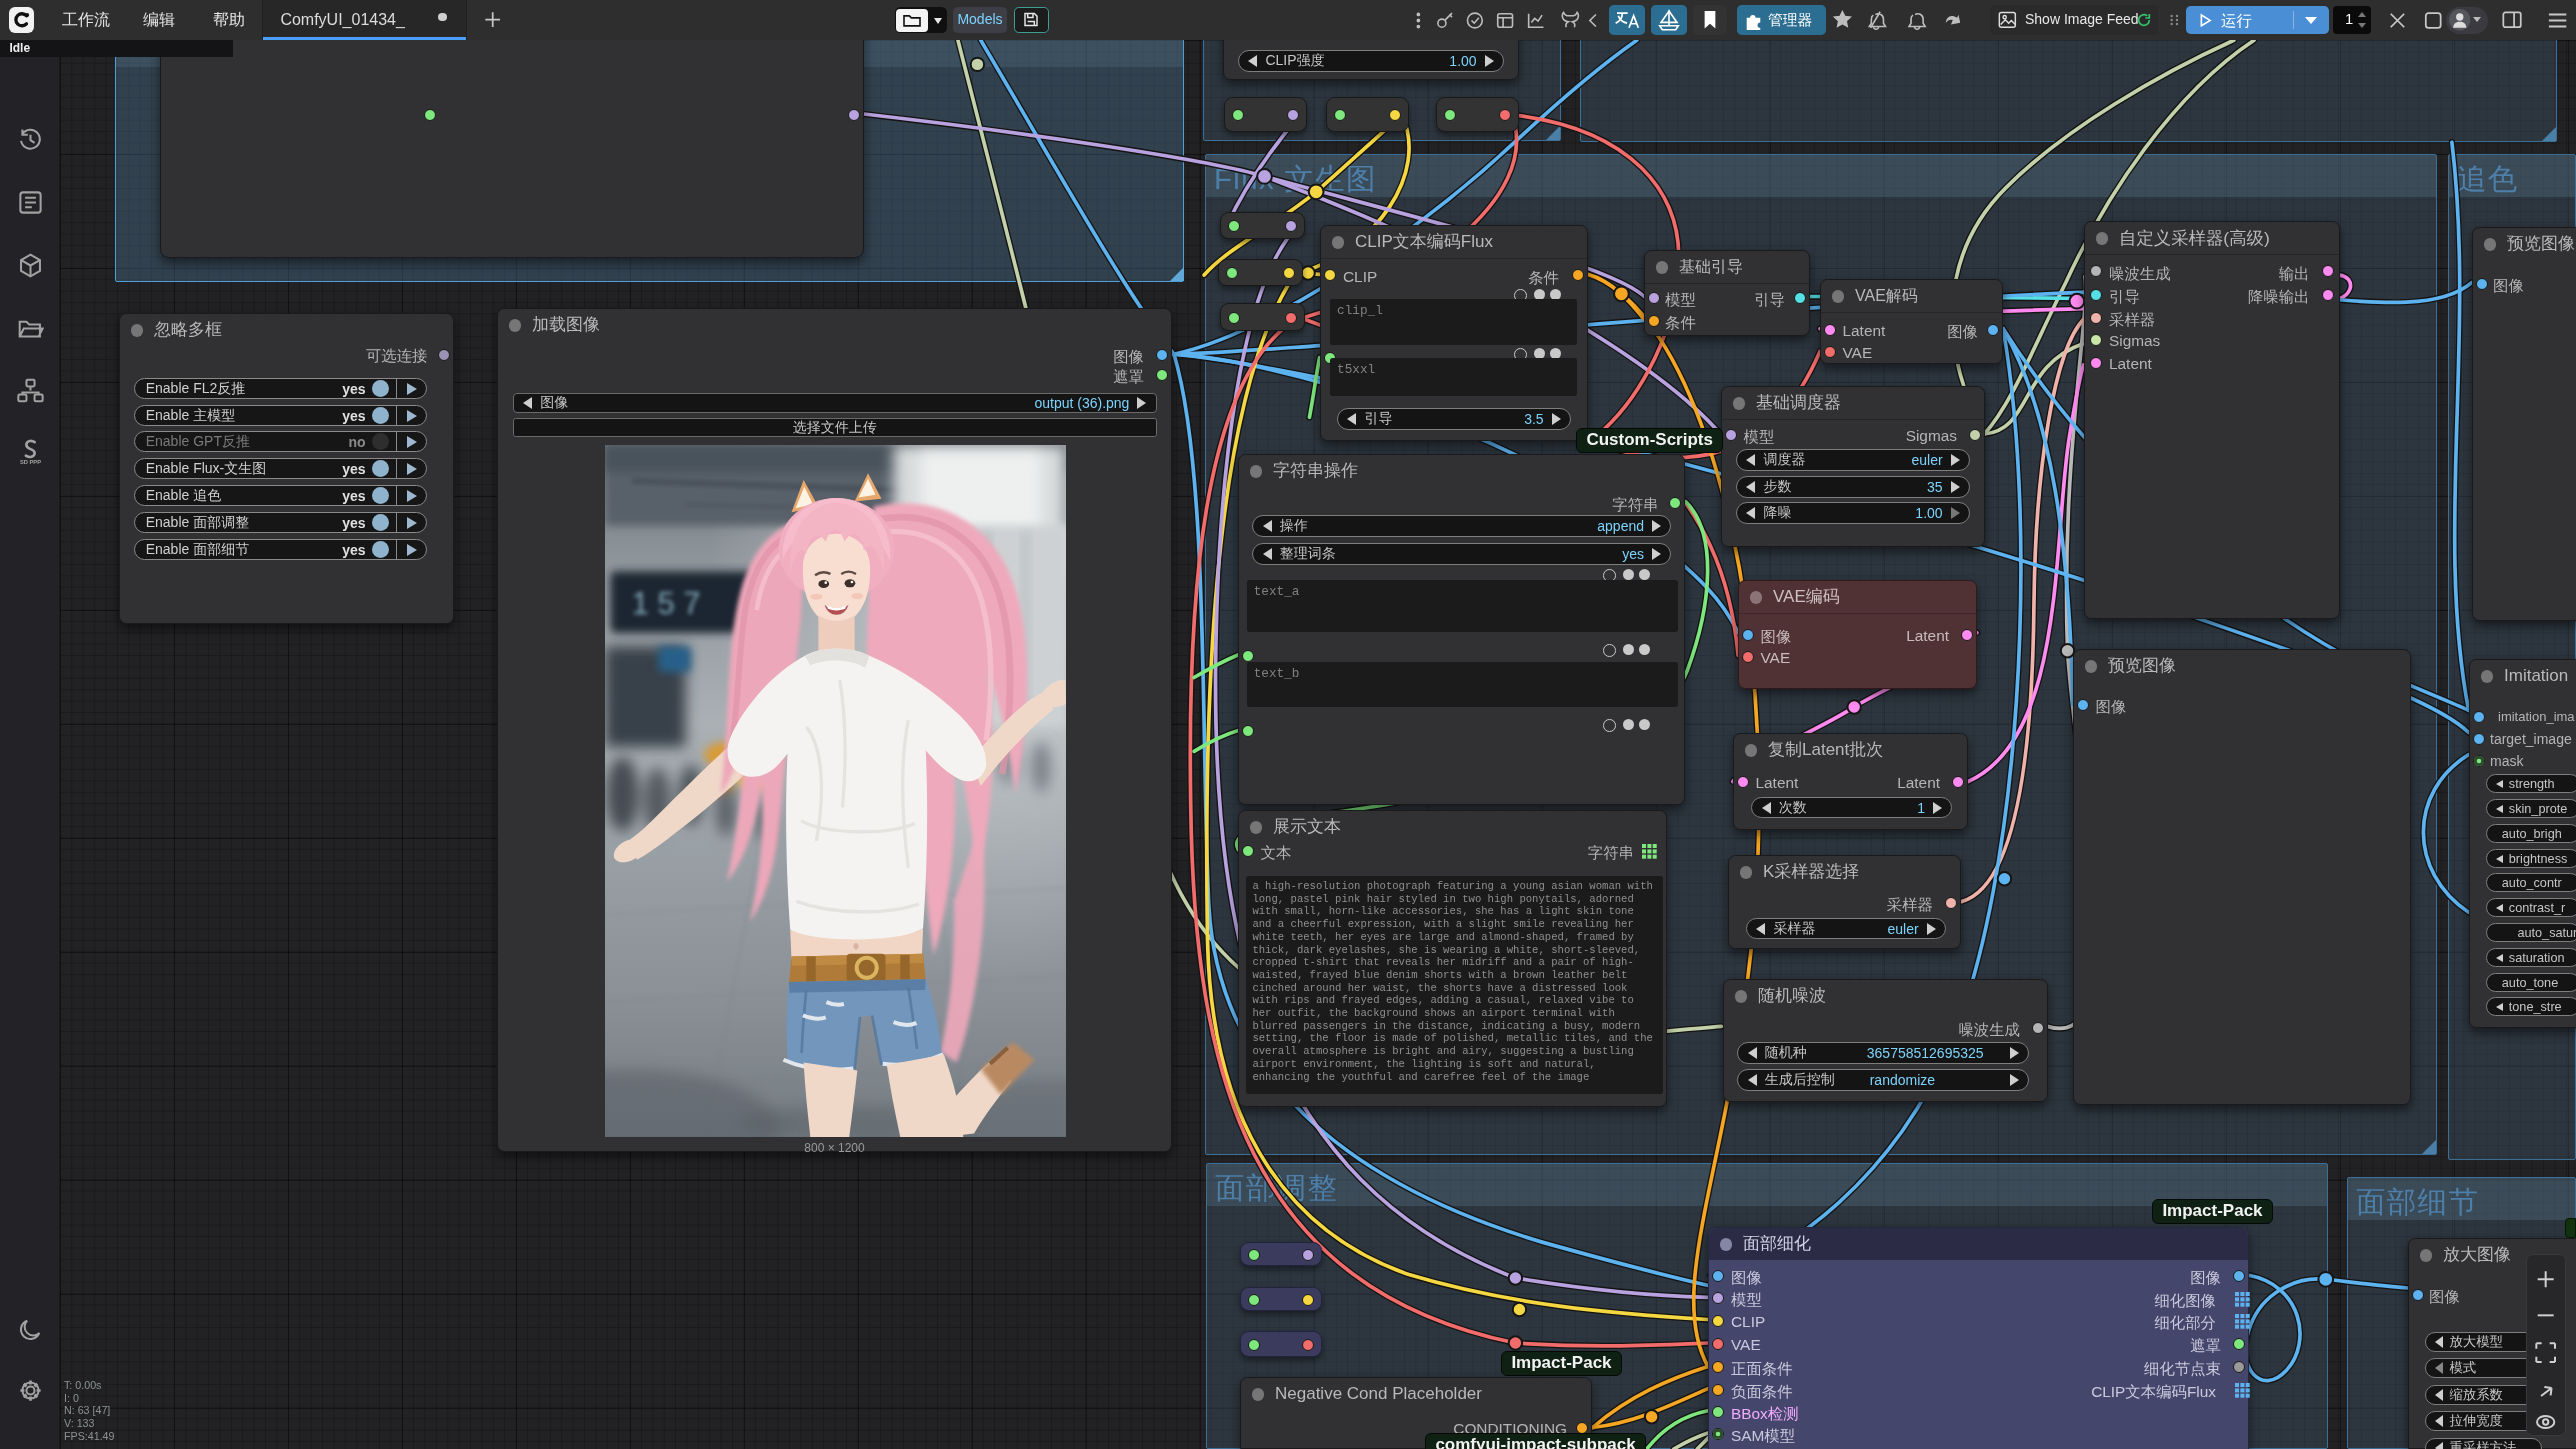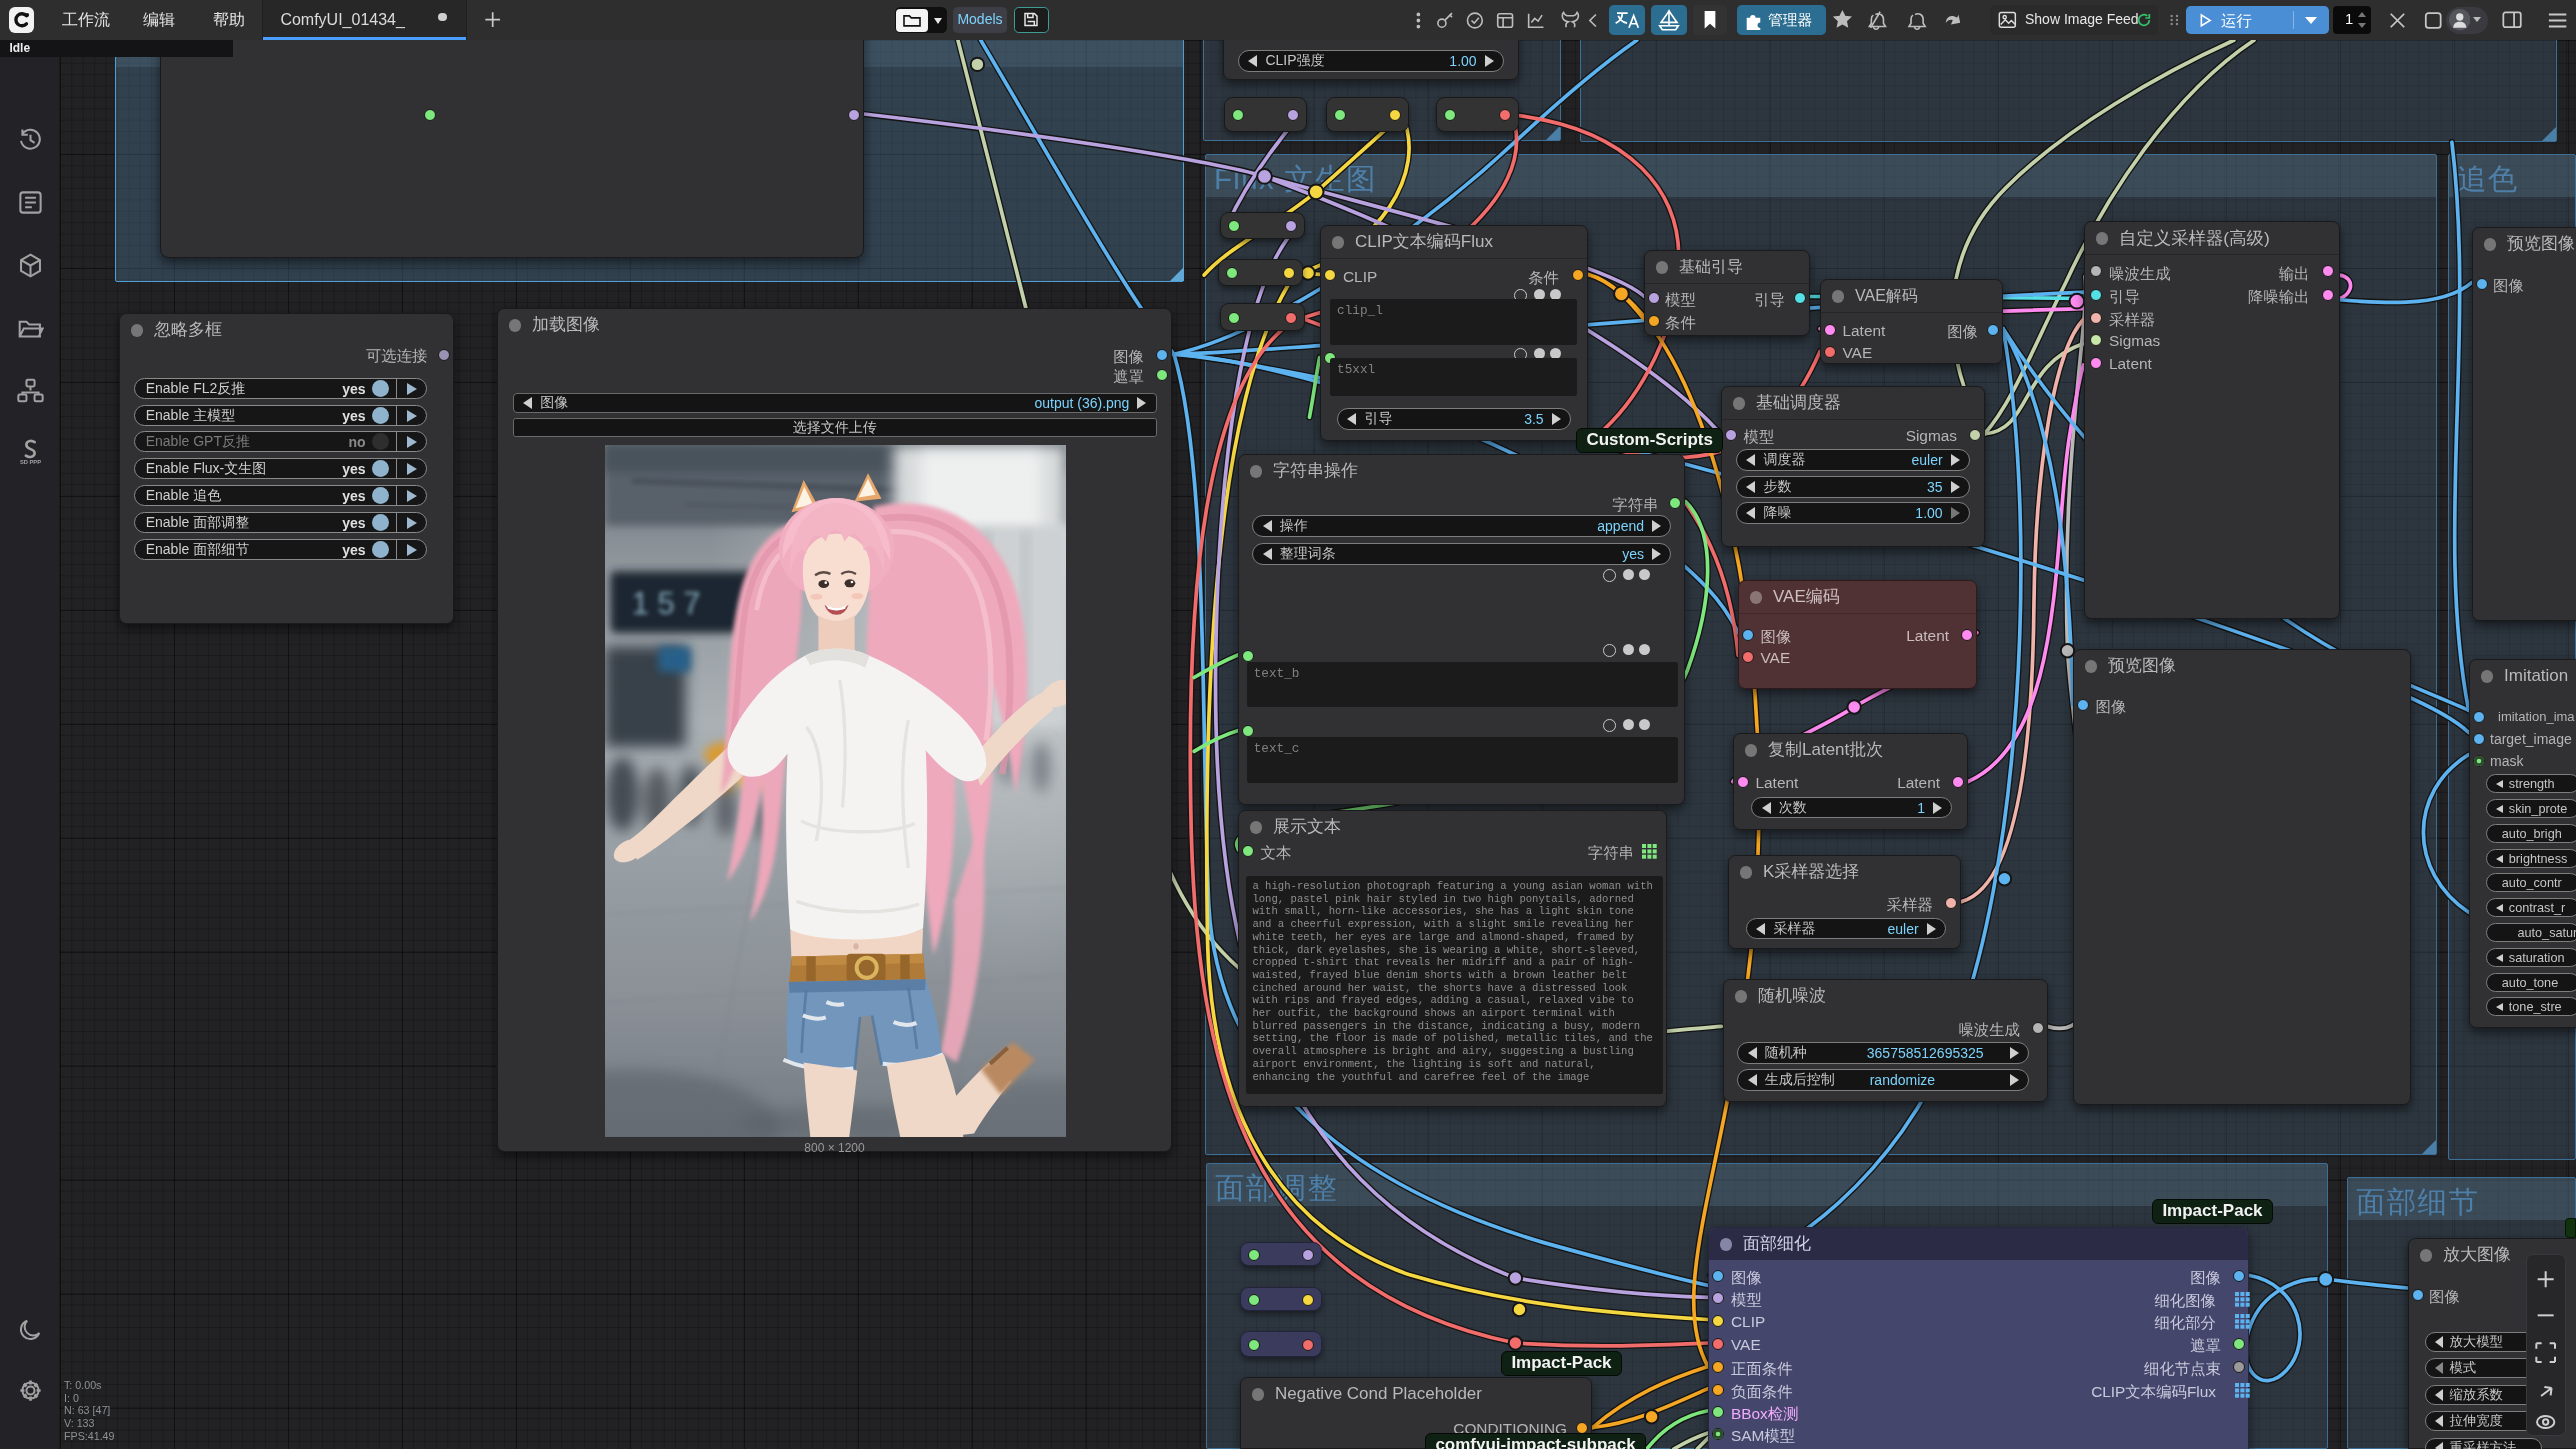--- a/index.html
+++ b/index.html
@@ -527,26 +527,26 @@
   </div>
 
   <div class="node" style="left:1238px;top:454px;width:447px;height:351px">
     <div class="title">字符串操作</div>
         <div class="tdot"></div>
     <div class="slot" style="right:25.5px;top:40px">字符串</div>
         <div class="dot" style="right:2.7px;top:42px;background:#7ee87e"></div>
     <div class="widget" style="left:13.4px;top:60px;width:419px;height:22px"><span class="la"></span>操作<span class="wv">append</span><span class="ra"></span></div>
     <div class="widget" style="left:13.4px;top:88px;width:419px;height:22px"><span class="la"></span>整理词条<span class="wv">yes</span><span class="ra"></span></div>
     <div class="icr" style="position:absolute;right:27px;top:114px"></div>
+    <div class="tarea" style="left:8px;top:125px;width:431px;height:52px">text_a</div>
     <div class="icr" style="position:absolute;right:27px;top:189px"></div>
     <div class="dot" style="left:2.7px;top:195px;background:#7ee87e"></div>
     <div class="tarea" style="left:8px;top:207px;width:431px;height:45px">text_b</div>
     <div class="icr" style="position:absolute;right:27px;top:264px"></div>
     <div class="dot" style="left:2.7px;top:270px;background:#7ee87e"></div>
-    <div class="tarea" style="left:8px;top:282px;width:431px;height:46px">text_c</div>
   </div>
 
   <div class="node" style="left:1238px;top:810px;width:429px;height:297px">
     <div class="title">展示文本</div>
         <div class="tdot"></div>
     <div class="slot" style="left:21.5px;top:32px">文本</div>
         <div class="dot" style="left:2.7px;top:34px;background:#7ee87e"></div>
     <div class="slot" style="right:32px;top:32px">字符串</div>
     <div class="gicon grn" style="right:20px;top:33px"></div>
     <div class="tarea" style="left:6.7px;top:65px;width:417px;height:218px;font-size:10.6px;line-height:12.7px;color:#8f8f8f">a high-resolution photograph featuring a young asian woman with long, pastel pink hair styled in two high ponytails, adorned with small, horn-like accessories, she has a light skin tone and a cheerful expression, with a slight smile revealing her white teeth, her eyes are large and almond-shaped, framed by thick, dark eyelashes, she is wearing a white, short-sleeved, cropped t-shirt that reveals her midriff and a pair of high-waisted, frayed blue denim shorts with a brown leather belt cinched around her waist, the shorts have a distressed look with rips and frayed edges, adding a casual, relaxed vibe to her outfit, the background shows an airport terminal with blurred passengers in the distance, indicating a busy, modern setting, the floor is made of polished, metallic tiles, and the overall atmosphere is bright and airy, suggesting a bustling airport environment, the lighting is soft and natural, enhancing the youthful and carefree feel of the image</div>

